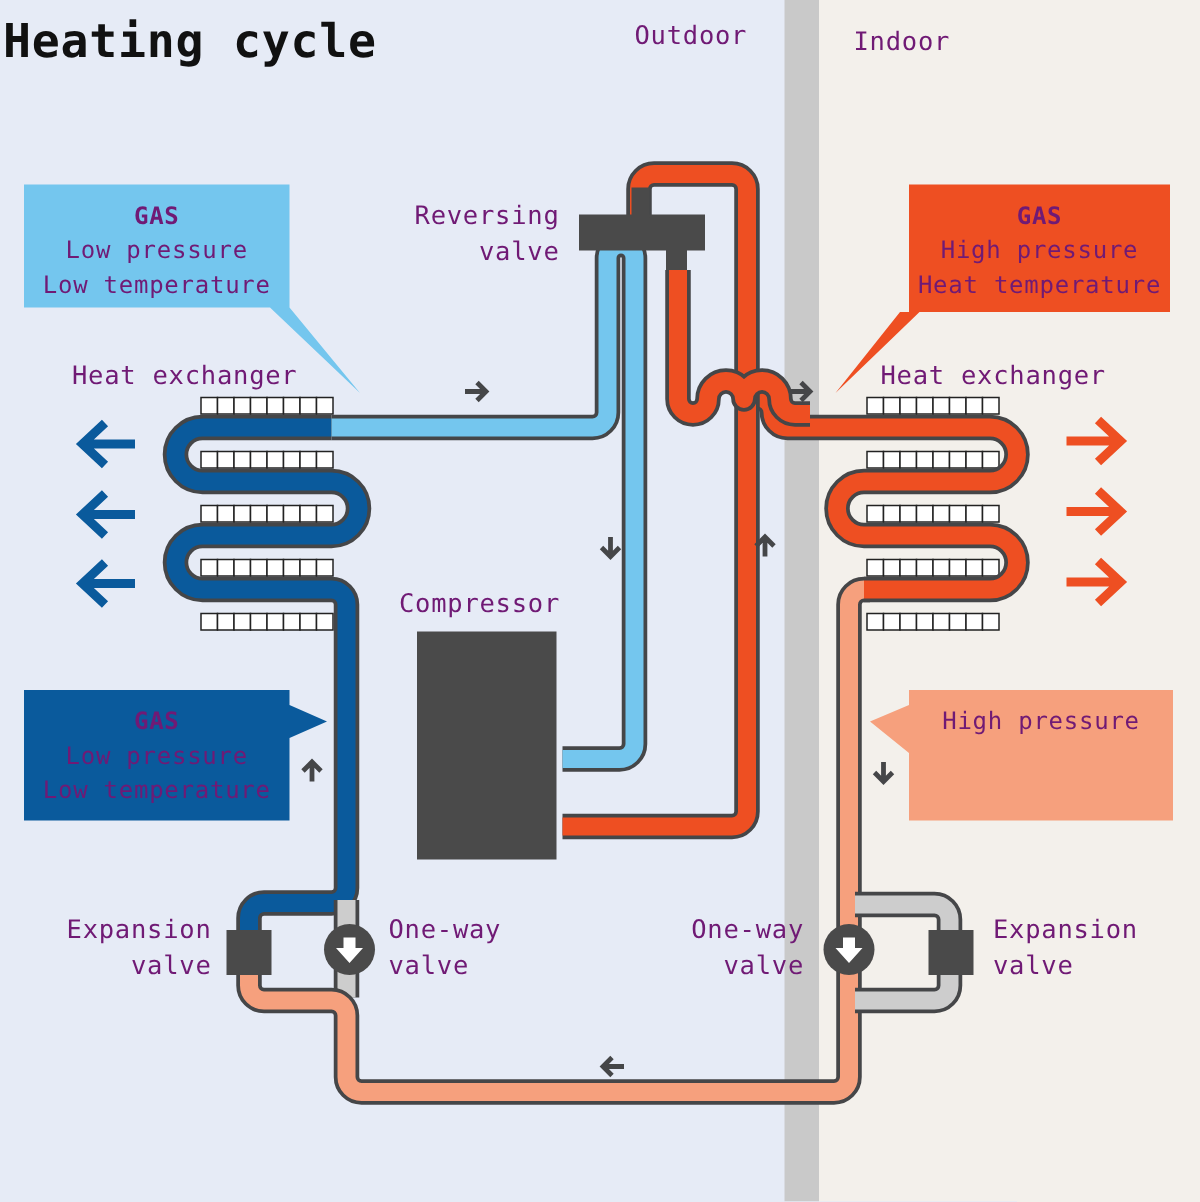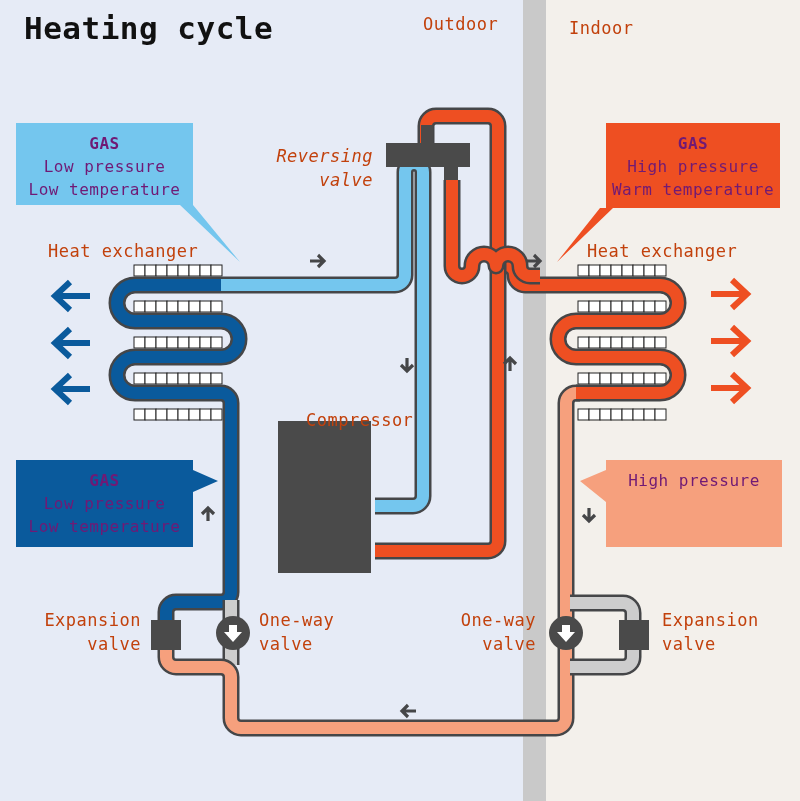--- a/index.html
+++ b/index.html
@@ -1,22 +1,22 @@
 <!DOCTYPE html>
 <html><head>
 <meta charset="utf-8">
 <style>
   html, body { margin: 0; padding: 0; }
   body { width: 800px; height: 801px; position: relative; overflow: hidden; background: #e6ebf6; font-family: "DejaVu Sans Mono", "Liberation Mono", monospace; }
   .bg-outdoor { position: absolute; left: 0; top: 0; width: 523px; height: 801px; background: #e6ebf6; }
   .bg-wall { position: absolute; left: 523px; top: 0; width: 23px; height: 801px; background: #c9c9c9; }
   .bg-indoor { position: absolute; left: 546px; top: 0; width: 254px; height: 801px; background: #f3f0eb; }
   #diagram { position: absolute; left: 0; top: 0; }
-  .lbl { position: absolute; color: #c2410c; font-size: 17px; line-height: 24px; letter-spacing: 0.5px; white-space: nowrap; }
-  .title { position: absolute; left: 24px; top: 10px; font-size: 31px; font-weight: bold; color: #111; letter-spacing: 0.5px; }
+  .lbl { position: absolute; color: #701a75; font-size: 17px; line-height: 24px; letter-spacing: 0.5px; white-space: nowrap; }
+  .title { position: absolute; left: 2px; top: 10px; font-size: 31px; font-weight: bold; color: #111; letter-spacing: 0.5px; }
   .r { text-align: right; }
   .bubble { position: absolute; color: #701a75; text-align: center; font-size: 16px; line-height: 23px; letter-spacing: 0.5px; }
   .bubble .h { font-weight: bold; }
 </style>
 </head>
 <body>
 
 <div class="bg-outdoor"></div>
 <div class="bg-wall"></div>
 <div class="bg-indoor"></div>
@@ -219,27 +219,27 @@
     <g>
         <path d="M416,711 H402 M408,705 L402,711 L408,717"></path>
       </g>
   </g>
 </svg>
 
 <div class="title">Heating cycle</div>
 <div class="lbl" style="left:423px;top:12px;">Outdoor</div>
 <div class="lbl" style="left:569px;top:16px;">Indoor</div>
 
-<div class="lbl r" style="left:255px;top:144px;width:118px;font-style:italic;">
+<div class="lbl r" style="left:255px;top:132px;width:118px;">
   <div>Reversing</div>
   <div>valve</div>
 </div>
 <div class="lbl" style="left:48px;top:239px;">Heat exchanger</div>
 <div class="lbl" style="left:587px;top:239px;">Heat exchanger</div>
-<div class="lbl" style="left:266px;top:408px;margin-left:40px;">Compressor</div>
+<div class="lbl" style="left:266px;top:391px;">Compressor</div>
 
 <div class="lbl r" style="left:20px;top:608px;width:121px;">
   <div>Expansion</div>
   <div>valve</div>
 </div>
 <div class="lbl" style="left:259px;top:608px;">
   <div>One-way</div>
   <div>valve</div>
 </div>
 <div class="lbl r" style="left:430px;top:608px;width:106px;">
@@ -252,21 +252,21 @@
 </div>
 
 <div class="bubble" style="left:16px;top:132px;width:177px;">
   <div class="h">GAS</div>
   <div>Low pressure</div>
   <div>Low temperature</div>
 </div>
 <div class="bubble" style="left:606px;top:132px;width:174px;">
   <div class="h">GAS</div>
   <div>High pressure</div>
-  <div>Warm temperature</div>
+  <div>Heat temperature</div>
 </div>
 <div class="bubble" style="left:16px;top:469px;width:177px;">
   <div class="h">GAS</div>
   <div>Low pressure</div>
   <div>Low temperature</div>
 </div>
 <div class="bubble" style="left:606px;top:469px;width:176px;">
   <div>High pressure</div>
 </div>
 

